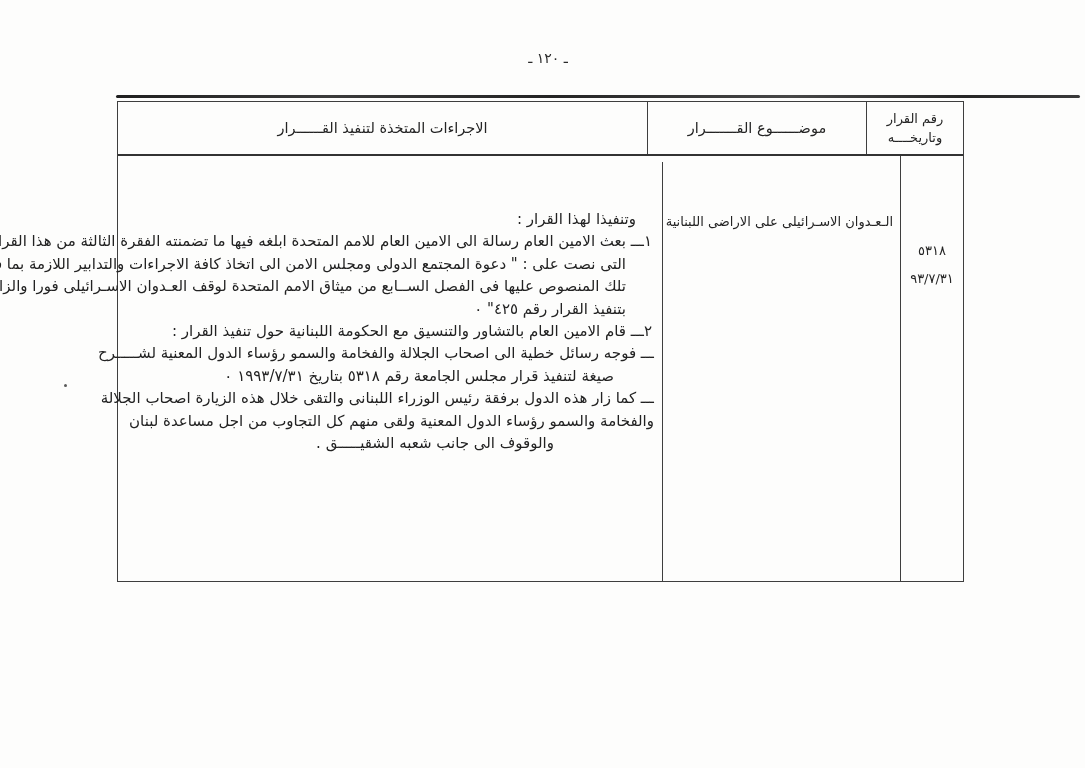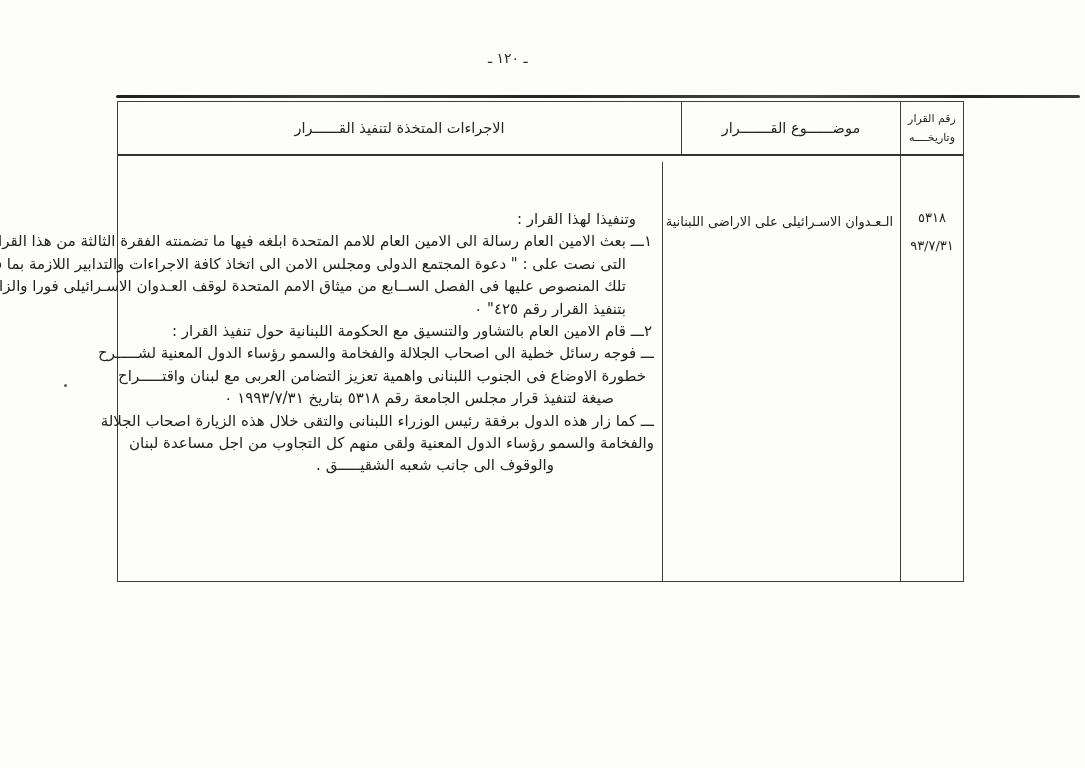--- a/index.html
+++ b/index.html
@@ -3,21 +3,21 @@
 <meta charset="utf-8">
 <style>
   html,body { margin:0; padding:0; background:#ffffff; }
   .page {
     position:relative; width:1085px; height:768px;
     background:#fdfdfc; overflow:hidden;
     font-family:"DejaVu Sans", sans-serif; color:#1d1d1d;
   }
   .page-number {
     position:absolute; top:50px; left:488px; width:120px;
-    text-align:left; font-size:14px; color:#2a2a2a;
+    text-align:center; font-size:14px; color:#2a2a2a;
     direction:rtl; white-space:nowrap;
   }
   .smudge-line {
     position:absolute; left:116px; top:95px; width:964px; height:3px;
     background:linear-gradient(90deg,#1f1f1f 0%,#3b3b3b 22%,#242424 45%,#474747 70%,#262626 88%,#3a3a3a 100%);
     border-radius:2px;
   }
   .doc-table {
     position:absolute; left:117px; top:101px; width:845px; height:479px;
     border:1.5px solid #3e3e3e; direction:rtl;
@@ -25,23 +25,23 @@
   }
   .header-row { display:flex; height:52px; border-bottom:2.5px solid #333; flex:none; }
   .body-row   { display:flex; flex:1; min-height:0; }
   .col-number   { width:62px;  flex:none; border-left:1.5px solid #3e3e3e; }
   .col-subject  { width:218px; flex:none; border-left:1.5px solid #3e3e3e; }
   .col-procedures { flex:1; min-width:0; }
   .header-cell {
     display:flex; align-items:center; justify-content:center;
     font-size:14.5px; color:#242424; text-align:center;
   }
-  .header-number { flex-direction:column; font-size:11px; line-height:19px; padding:0 0; }
+  .header-number { flex-direction:column; font-size:13px; line-height:19px; padding:0 17px; }
   .cell-number-body { padding-top:54px; text-align:center; font-size:13px; color:#262626; }
-  .cell-number-body .num  { letter-spacing:2px; }
+  .cell-number-body .num  { letter-spacing:2px;margin-top:33px; }
   .cell-number-body .date { margin-top:13px; letter-spacing:1px; white-space:nowrap; }
   .cell-subject-body {
     padding:52px 7px 0 12px; font-size:13px; color:#242424;
     white-space:nowrap; overflow:visible;margin-top:6px;
   }
   .cell-proc-body { padding:52px 8px 0 0; font-size:15px; color:#222; overflow:visible; }
   .pline { line-height:22.4px; white-space:nowrap; overflow:visible; }
   .m-intro { margin-right:18px; }
   .m-item  { margin-right:2px;  }
   .m-cont  { margin-right:28px; }
@@ -87,21 +87,20 @@
       </div>
 
       <div class="col-procedures cell-proc-body">
         <div class="pline m-intro">وتنفيذا لهذا القرار :</div>
         <div class="pline m-item">١ـــ  بعث الامين العام رسالة الى الامين العام للامم المتحدة ابلغه فيها ما تضمنته الفقرة الثالثة من هذا القرار ،</div>
         <div class="pline m-cont">التى نصت على :  " دعوة المجتمع الدولى ومجلس الامن الى اتخاذ كافة الاجراءات والتدابير اللازمة بما فيهـــا</div>
         <div class="pline m-cont">تلك المنصوص عليها فى الفصل الســابع من  ميثاق الامم المتحدة لوقف العـدوان الاسـرائيلى فورا والزام اسـرائيـــــل</div>
         <div class="pline m-cont">بتنفيذ القرار رقم ٤٢٥" ٠</div>
         <div class="pline m-item">٢ـــ  قام الامين العام بالتشاور والتنسيق  مع الحكومة اللبنانية حول تنفيذ القرار :</div>
         <div class="pline m-sub">ـــ   فوجه رسائل خطية الى اصحاب الجلالة والفخامة والسمو رؤساء الدول المعنية لشـــــرح</div>
-        <div class="pline m-sub2">خطورة الاوضاع فى الجنوب اللبنانى واهمية تعزيز التضامن العربى مع لبنان  واقتـــــراح</div>
         <div class="pline m-sig">صيغة لتنفيذ قرار مجلس الجامعة  رقم  ٥٣١٨  بتاريخ  ١٩٩٣/٧/٣١ ٠</div>
         <div class="pline m-sub">ـــ  كما زار هذه الدول برفقة رئيس الوزراء  اللبنانى والتقى خلال هذه الزيارة اصحاب الجلالة</div>
         <div class="pline m-fakh">والفخامة والسمو رؤساء الدول المعنية ولقى منهم كل التجاوب من اجل مساعدة لبنان</div>
         <div class="pline m-last">والوقوف الى جانب شعبه الشقيـــــق .</div>
       </div>
 
     </div>
   </div>
 
   <div class="artifact-dot"></div>

